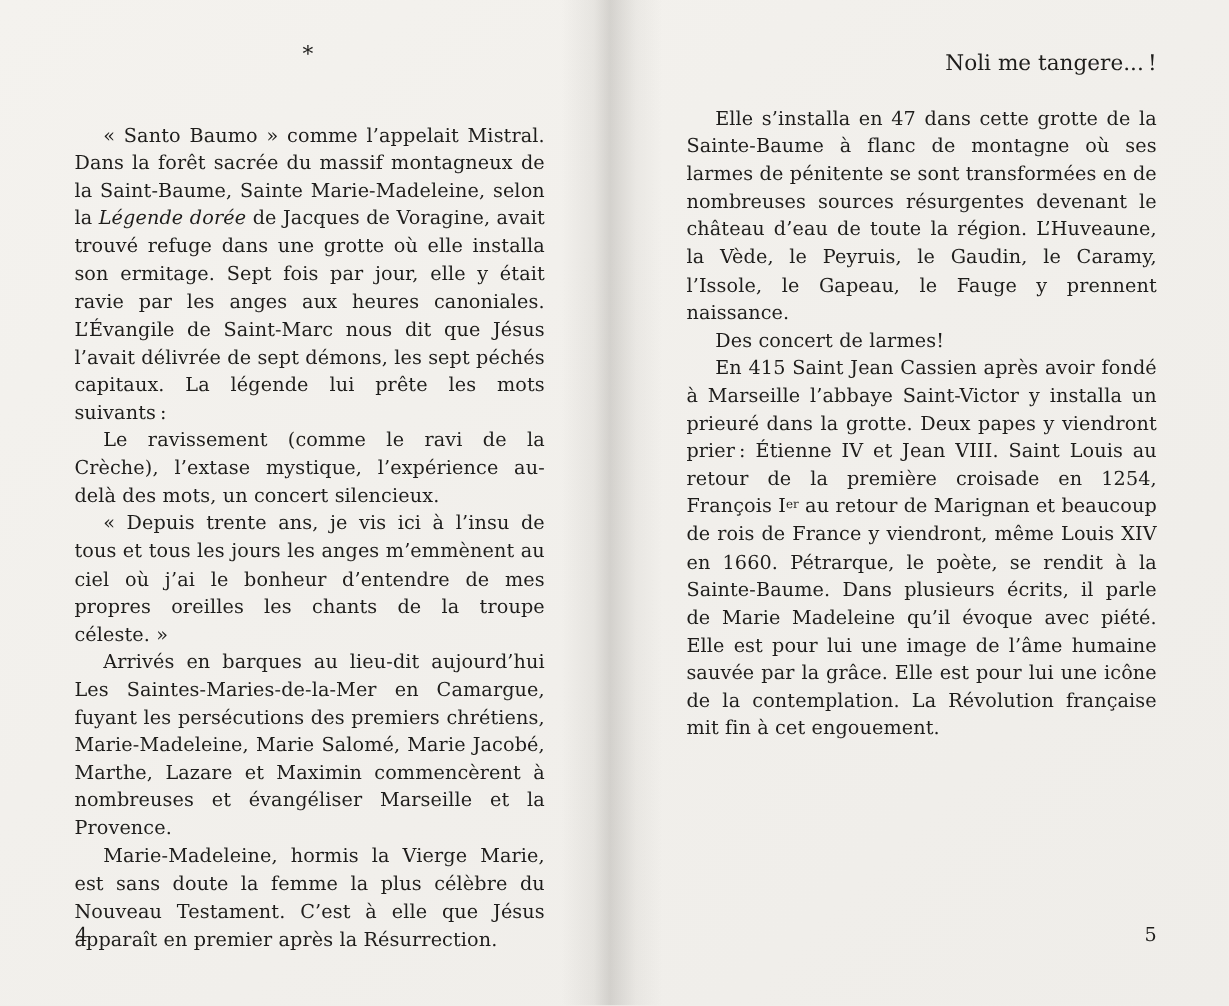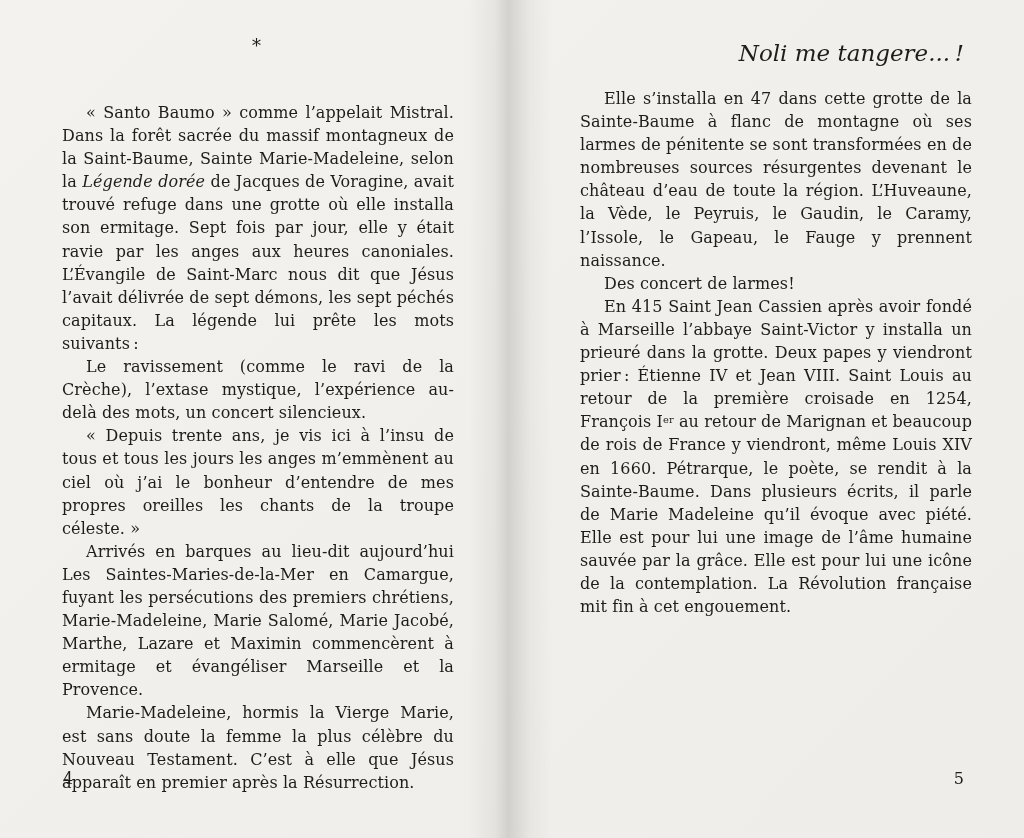--- a/index.html
+++ b/index.html
@@ -32,34 +32,33 @@
   }
   .section-break {
     position: absolute; top: 36px; left: 62px; width: 390px;
     text-align: center;
     font-size: 18px; line-height: 20px;
     letter-spacing: 1px;
   }
   .running-header {
     position: absolute; top: 42px; left: 53px; width: 392px;
     text-align: right;
-    font-style: italic;
-    font-size: 23px; line-height: 22px;
+    font-size: 18px; line-height: 22px;
   }
   .textblock {
     position: absolute;
     width: 392px;
     text-align: justify;
     font-size: 16px;
     line-height: 23.1px;
     letter-spacing: 0.1px;
     hyphens: auto;
   }
   .textblock-left  { left: 62px; top: 101px; }
-  .textblock-right { left: 61px; top: 87px; }
+  .textblock-right { left: 53px; top: 87px; }
   .textblock p { text-indent: 24px; }
   .textblock em { }
   .textblock sup {
     font-size: 0.62em;
     line-height: 0;
     vertical-align: baseline;
     position: relative;
     top: -0.45em;
   }
   .page-number {
@@ -73,21 +72,21 @@
 <body>
 
 <div class="spread">
 
   <div class="page page-left">
     <div class="section-break">*</div>
     <div class="textblock textblock-left">
         <p><span>«&nbsp;Santo Baumo&nbsp;» comme l’appelait Mistral. Dans la forêt sacrée du massif montagneux de la Saint-Baume, Sainte Marie-Madeleine, selon la </span><em>Légende dorée</em><span> de Jacques de Voragine, avait trouvé refuge dans une grotte où elle installa son ermitage. Sept fois par jour, elle y était ravie par les anges aux heures canoniales. L’Évangile de Saint-Marc nous dit que Jésus l’avait délivrée de sept démons, les sept péchés capitaux. La légende lui prête les mots suivants :</span></p>
         <p><span>Le ravissement (comme le ravi de la Crèche), l’extase mystique, l’expérience au-delà des mots, un concert silencieux.</span></p>
         <p><span>«&nbsp;Depuis trente ans, je vis ici à l’insu de tous et tous les jours les anges m’emmènent au ciel où j’ai le bonheur d’entendre de mes propres oreilles les chants de la troupe céleste.&nbsp;»</span></p>
-        <p><span>Arrivés en barques au lieu-dit aujourd’hui Les Saintes-Maries-de-la-Mer en Camargue, fuyant les persécutions des premiers chrétiens, Marie-Madeleine, Marie Salomé, Marie Jacobé, Marthe, Lazare et Maximin commencèrent à ermitage et évangéliser Marseille et la Provence.</span></p>
+        <p><span>Arrivés en barques au lieu-dit aujourd’hui Les Saintes-Maries-de-la-Mer en Camargue, fuyant les persécutions des premiers chrétiens, Marie-Madeleine, Marie Salomé, Marie Jacobé, Marthe, Lazare et Maximin commencèrent à nombreuses et évangéliser Marseille et la Provence.</span></p>
         <p><span>Marie-Madeleine, hormis la Vierge Marie, est sans doute la femme la plus célèbre du Nouveau Testament. C’est à elle que Jésus apparaît en premier après la Résurrection.</span></p>
       </div>
     <div class="page-number page-number-left">4</div>
   </div>
 
   <div class="page page-right">
     <div class="running-header">Noli me tangere... !</div>
     <div class="textblock textblock-right">
         <p><span>Elle s’installa en 47 dans cette grotte de la Sainte-Baume à flanc de montagne où ses larmes de pénitente se sont transformées en de nombreuses sources résurgentes devenant le château d’eau de toute la région. L’Huveaune, la Vède, le Peyruis, le Gaudin, le Caramy, l’Issole, le Gapeau, le Fauge y prennent naissance.</span></p>
         <p><span>Des concert de larmes!</span></p>

